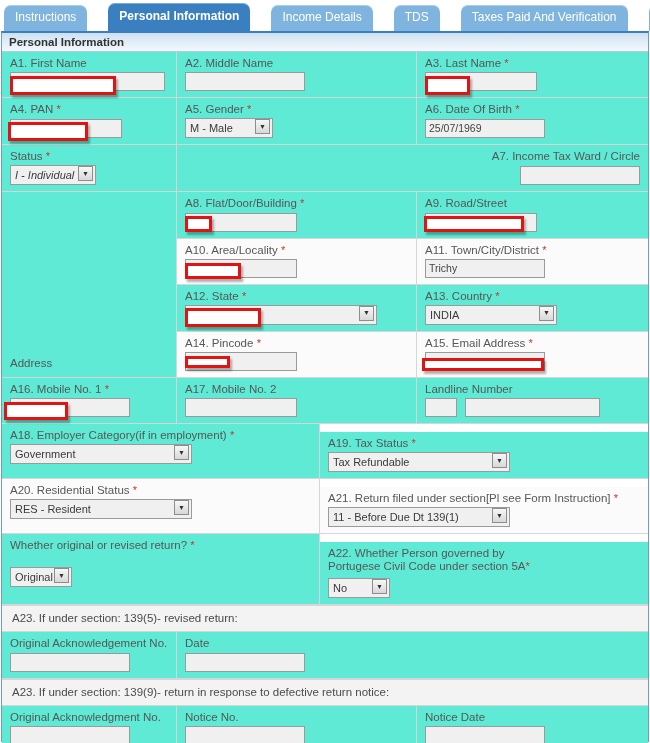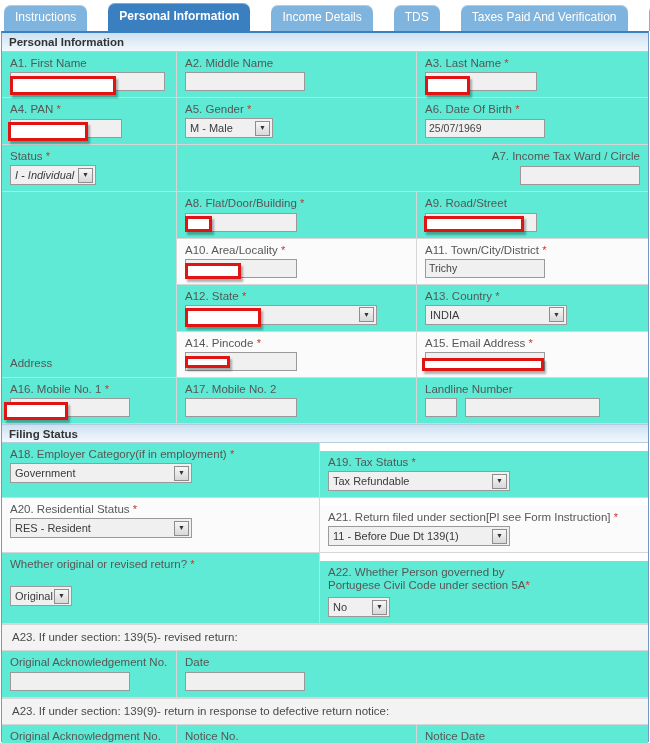--- a/index.html
+++ b/index.html
@@ -118,21 +118,20 @@
   .w30  { width: 32px; }
 
   
   .sel {
     height: 20px;
     background: #f0f0f0;
     border: 1px solid #9a9a9a;
     font-size: 11px;
     color: #3a3a3a;
     display: inline-flex;
-    align-items: center;
     justify-content: space-between;
     padding: 0 0 0 4px;
     vertical-align: middle;
     line-height: 18px;
     overflow: hidden;
     white-space: nowrap;
     cursor: pointer;
   }
   .sel .arrow {
     width: 15px; height: 15px;
@@ -140,21 +139,21 @@
     flex: 0 0 15px;
     background: linear-gradient(to bottom,#f7f7f7,#d8d8d8);
     border: 1px solid #8d8d8d;
     display: inline-flex; align-items: center; justify-content: center;
     font-size: 7px; color:#333;
   }
   .s85 { width: 88px; }
   .s95 { width: 86px; font-style: italic; }
   .s180 { width: 182px; }
   .s190 { width: 192px; }
-  .s140 { width: 142px; }
+  .s140 { width: 132px; }
   .s60  { width: 62px; }
 
   
   .redact {
     position: absolute;
     background: #ffffff;
     border: 3px solid #e11313;
     box-shadow: 2px 3px 2px rgba(0,0,0,.30);
     z-index: 5;
   }
@@ -321,21 +320,20 @@
         <span class="lbl"><span>A17. Mobile No. 2</span></span>
         <span class="inp w112"></span>
       </div>
       <div class="cell c3 last">
         <span class="lbl"><span>Landline Number</span></span>
         <span class="inp w30"></span>
         <span class="inp w135" style="margin-left:4px;"></span>
       </div>
     </div>
 
-    <div class="sec-head">Filing Status</div>
 
     <div class="row">
       <div class="cell c-half">
         <span class="lbl"><span>A18. Employer Category(if in employment)</span> <span class="req">*</span></span>
         <span class="sel s180">
           <span>Government</span>
           <span class="arrow">▼</span>
         </span>
       </div>
       <div class="cell c-halfr last">

